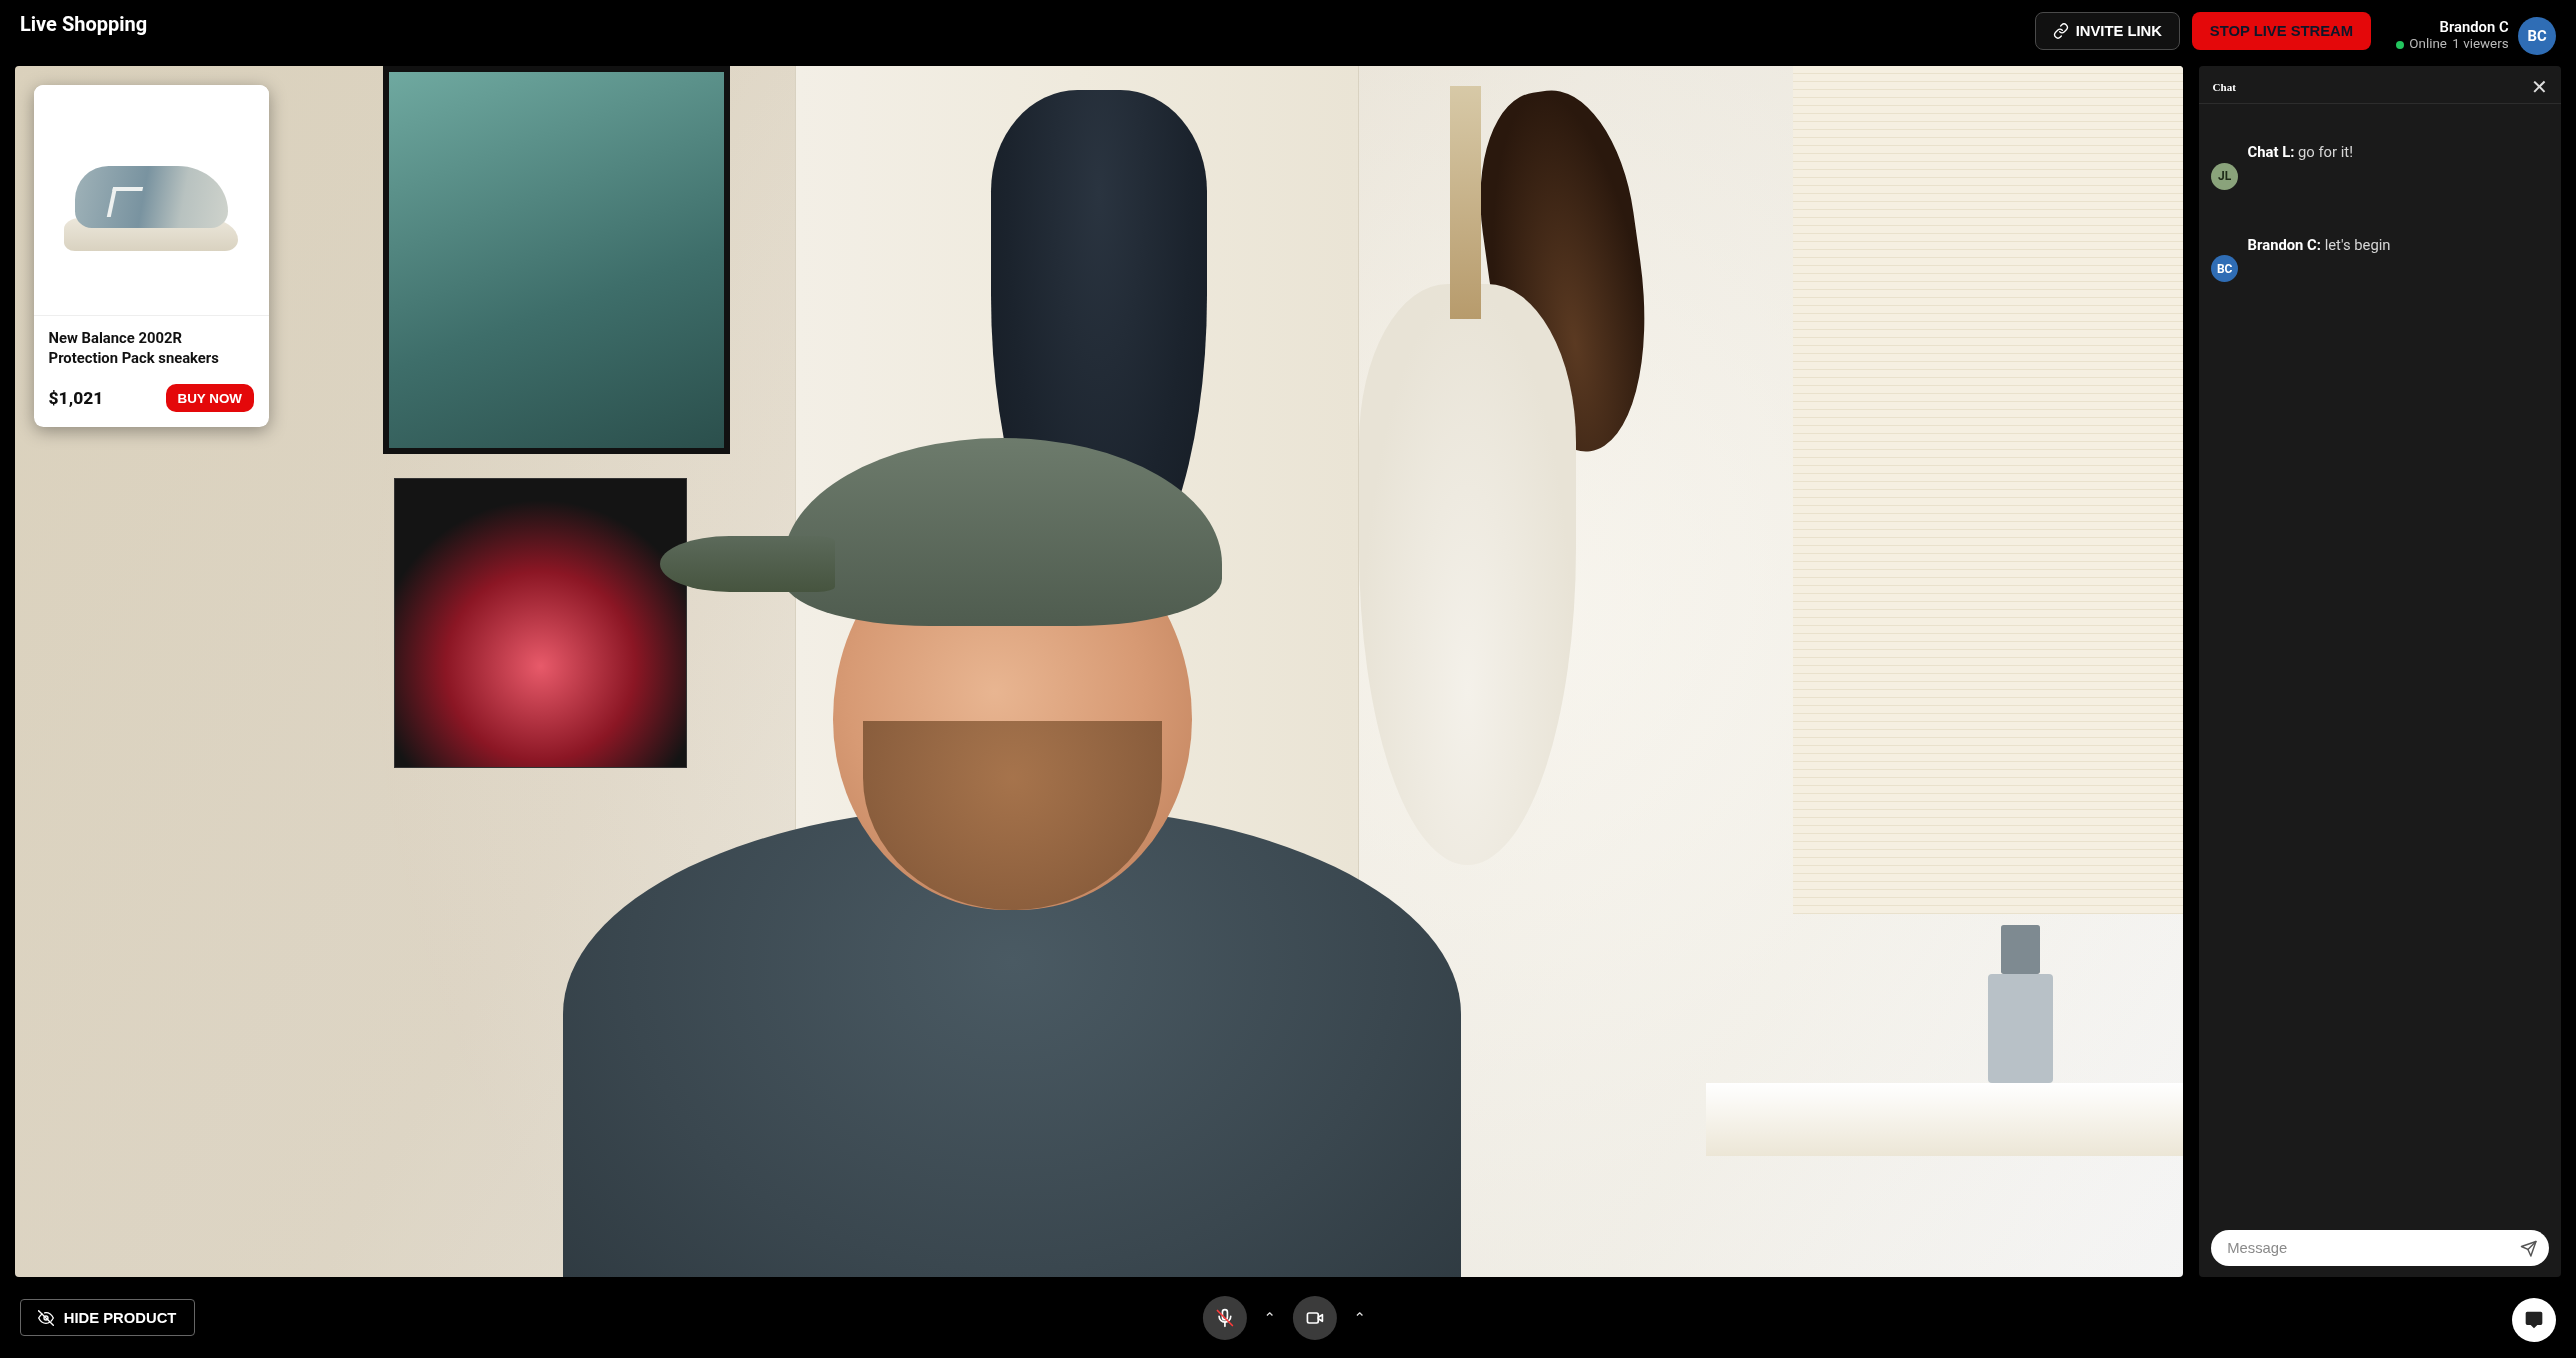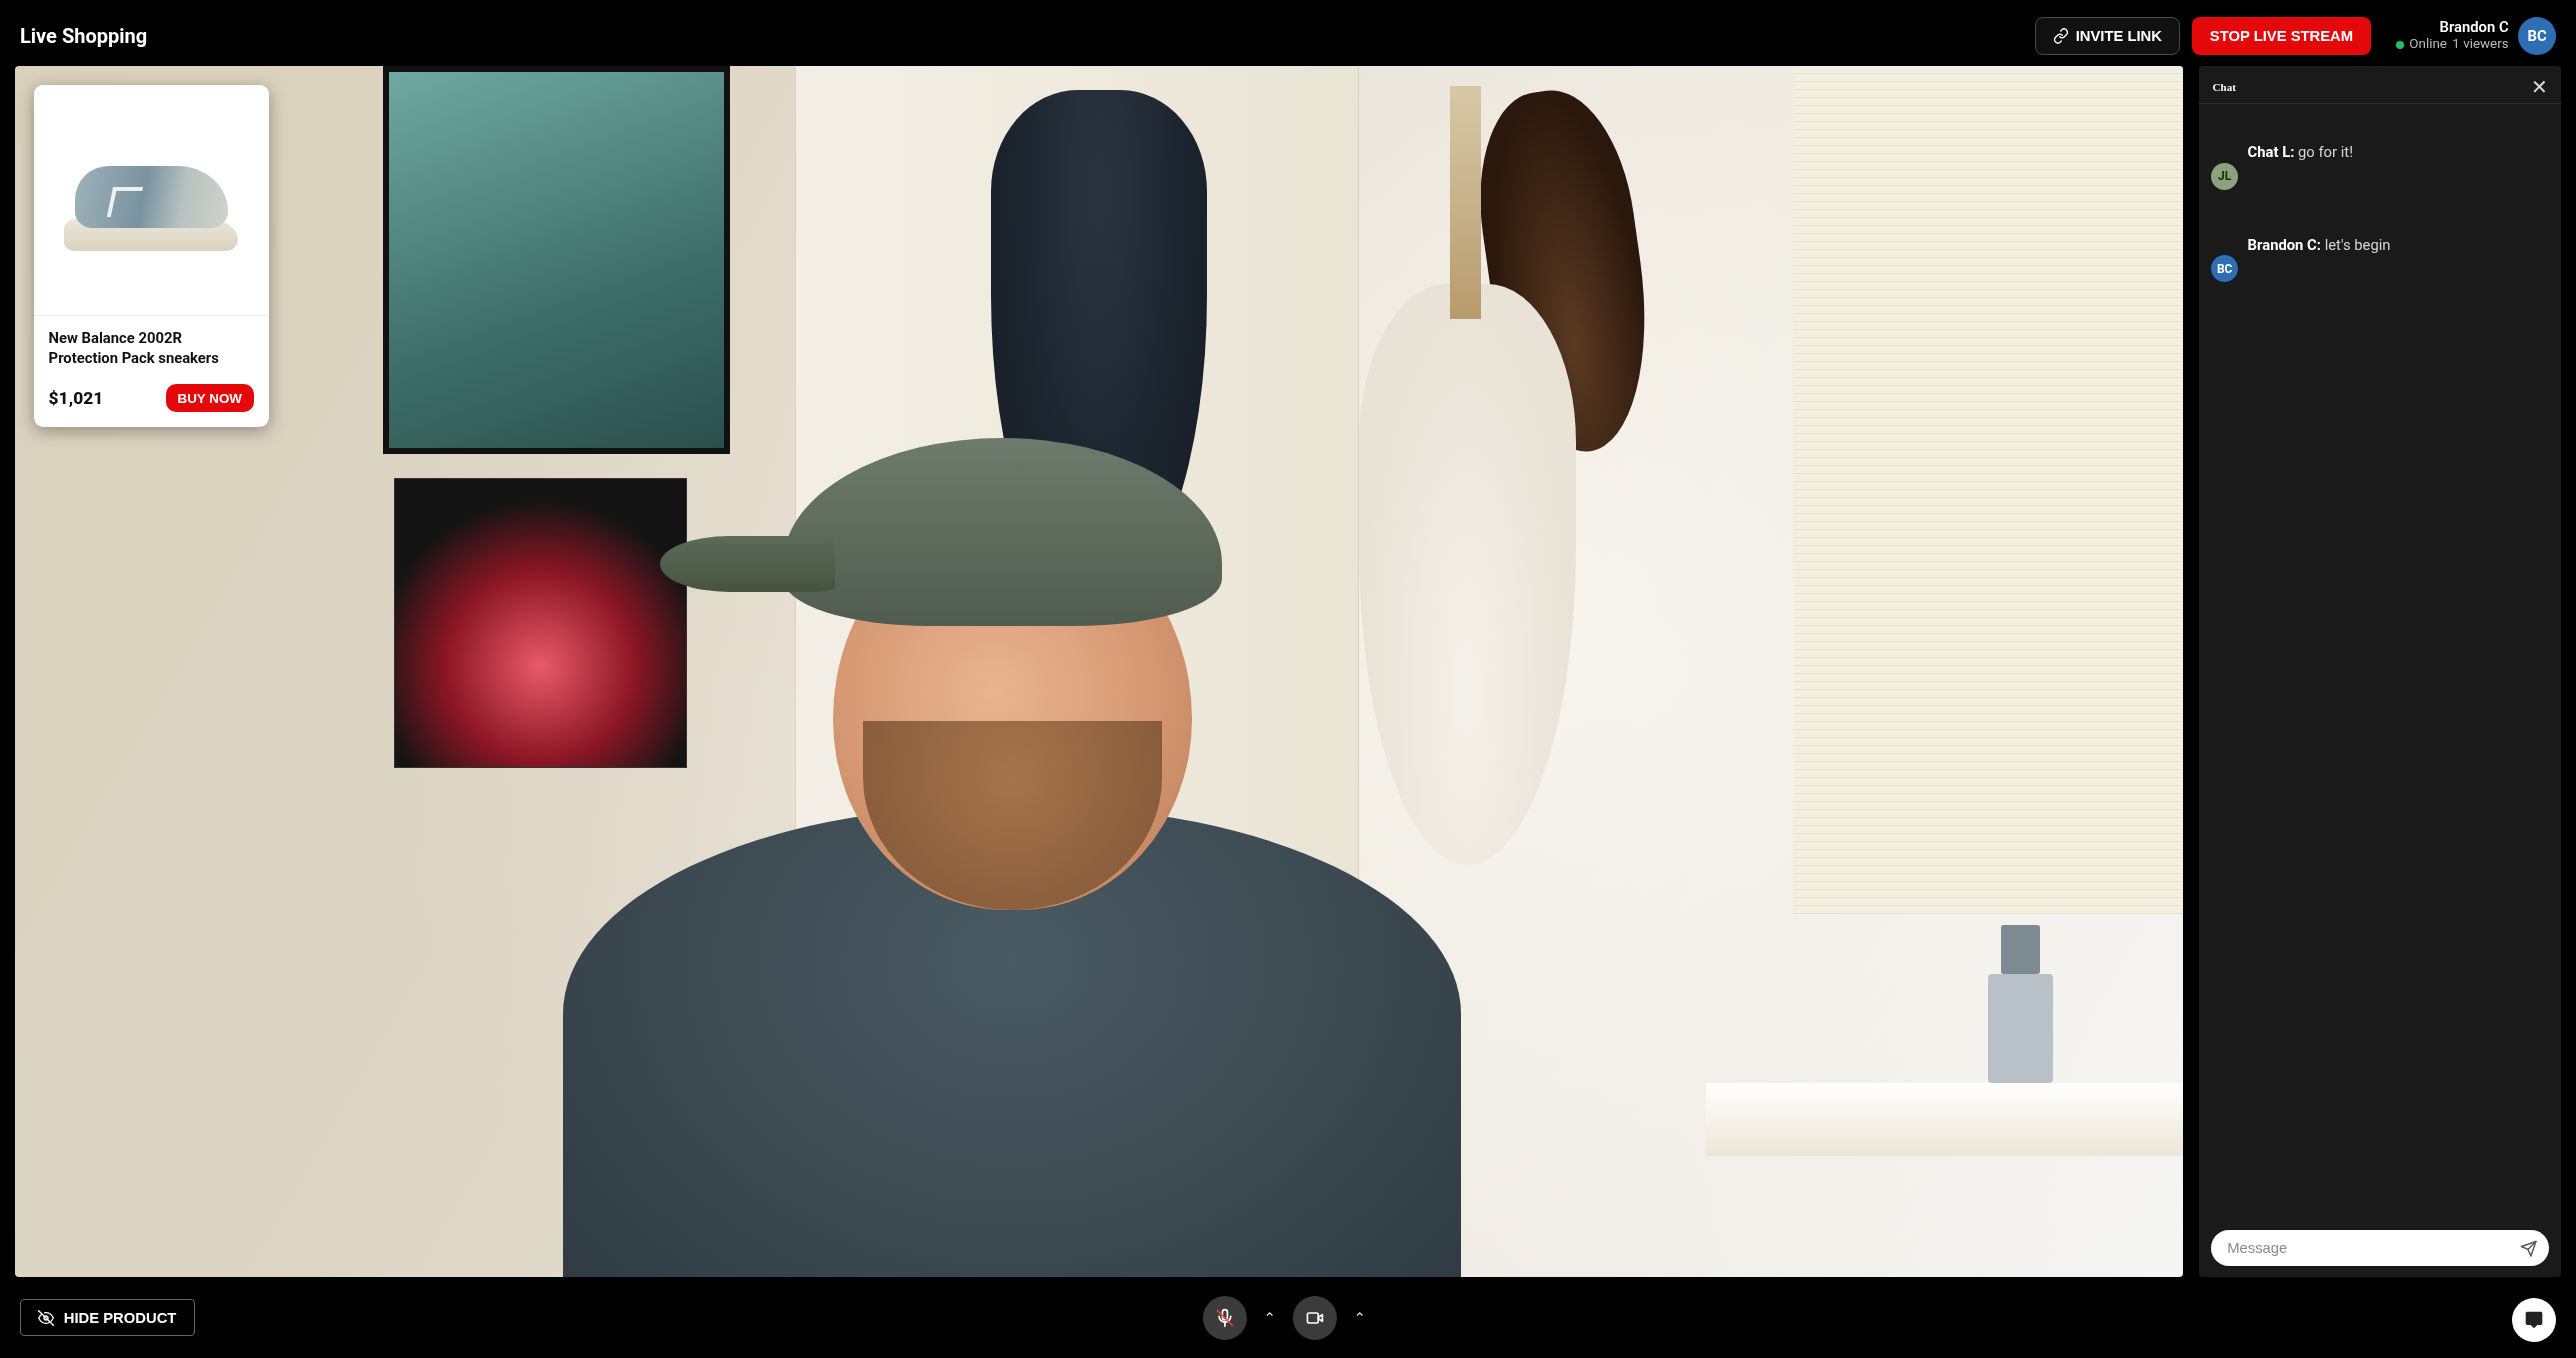--- a/index.html
+++ b/index.html
@@ -1,24 +1,24 @@
 <!DOCTYPE html>
 <html style="font-size:10.7px"><head>
 <meta charset="utf-8">
 <style>
 * { box-sizing: border-box; margin: 0; padding: 0; }
 html, body { width: 100%; height: 100%; background: #000; font-family: -apple-system, BlinkMacSystemFont, "Segoe UI", Roboto, Helvetica, Arial, sans-serif; color: #fff; overflow: hidden; }
 .app { display: flex; flex-direction: column; width: 100%; height: 100%; }
 
-.topbar { display: flex; align-items: center; padding: 12px 20px 6.7px 20px; height: 66px; }
+.topbar { display: flex; padding: 12px 20px 6.7px 20px; height: 66px; }
 .topbar-title { font-size: 20px; font-weight: 700; color: #fff; flex: 0 0 auto; }
 .topbar-spacer { flex: 1; }
 .btn { display: inline-flex; align-items: center; justify-content: center; gap: 6.7px; border-radius: 8px; font-weight: 700; font-size: 14.8px; padding: 9.4px 17.4px; cursor: pointer; border: none; }
 .btn-outline { background: #111; border: 0.7px solid #4a4a4a; color: #fff; }
-.btn-danger { background: #e4080a; color: #ffffff; }
+.btn-danger { background: #e4080a; color: #0f172a; }
 .topbar .btn { margin-right: 12px; height: 38px; }
 .user-block { display: flex; align-items: center; gap: 9.4px; margin-left: 13.4px; }
 .user-text { display: flex; flex-direction: column; align-items: flex-end; line-height: 1.2; }
 .user-name { font-size: 14.8px; font-weight: 600; color: #fff; }
 .user-status-row { display: flex; align-items: center; gap: 5.4px; color: #b9b9b9; font-size: 13.4px; }
 .status-dot { width: 8px; height: 8px; border-radius: 50%; background: #22c55e; display: inline-block; }
 .avatar-lg { width: 38px; height: 38px; border-radius: 50%; background: #2f6db5; color: #fff; display: flex; align-items: center; justify-content: center; font-size: 14.8px; font-weight: 700; }
 
 .main-row { flex: 1; display: flex; min-height: 0; padding: 0 14.8px 0 14.8px; gap: 16px; }
 .video-col { flex: 1; min-width: 0; display: flex; flex-direction: column; }

